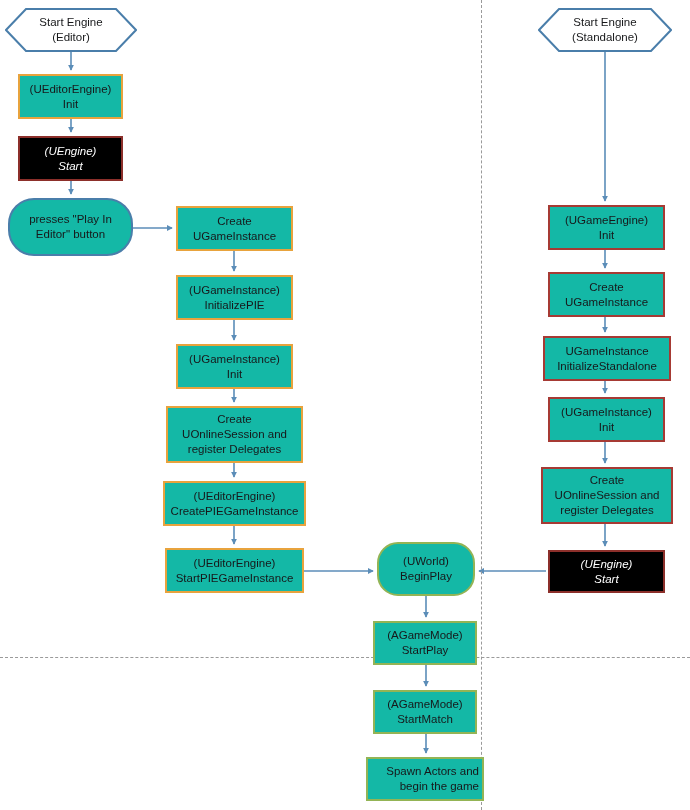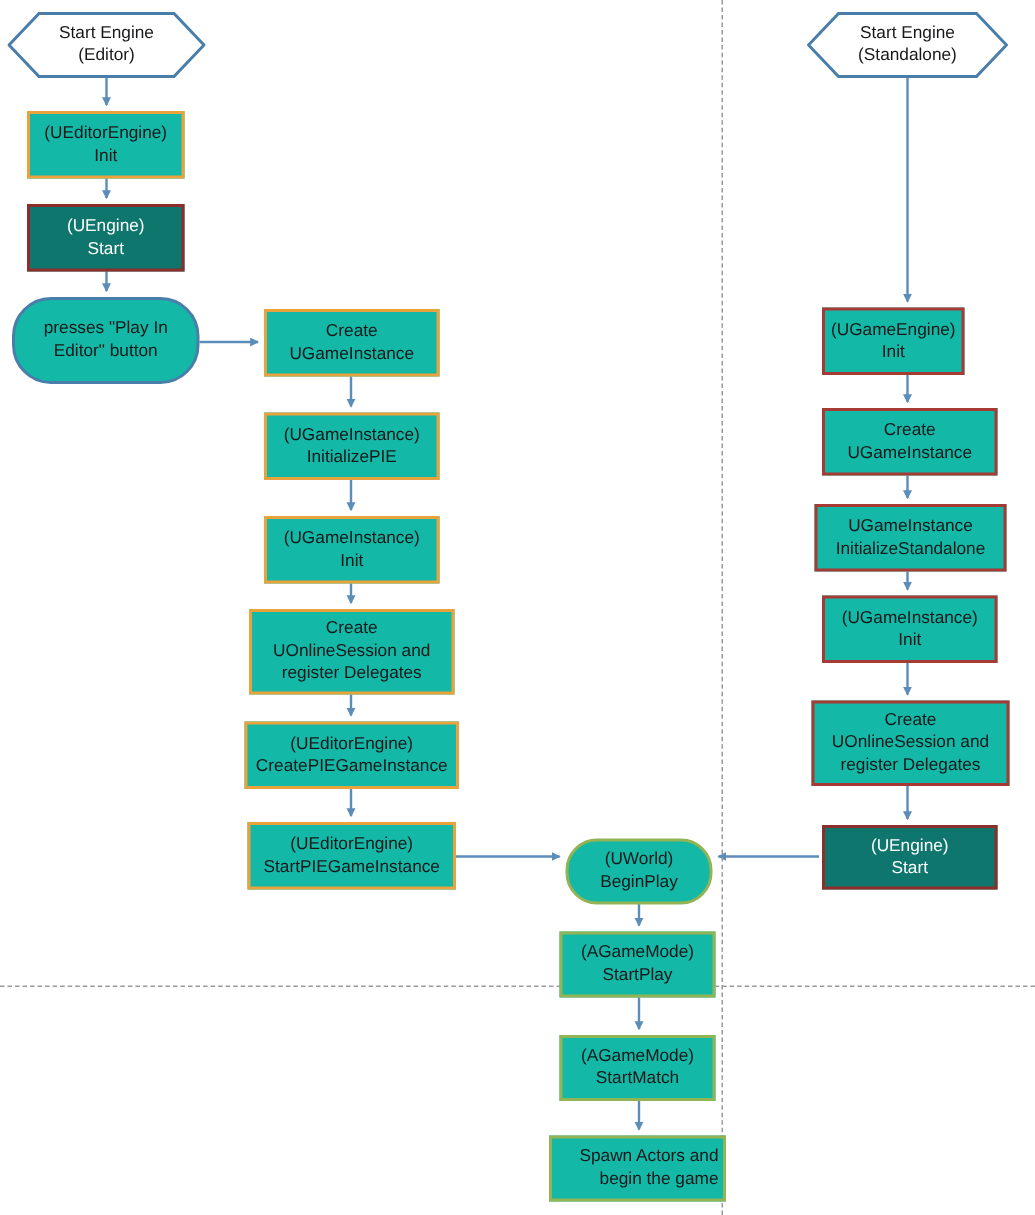--- a/index.html
+++ b/index.html
@@ -42,22 +42,23 @@
   .node .lbl { display: block; width: 100%; }
   .node.orange { border: 2px solid #E8A33D; }
   .node.red    { border: 2px solid #A63A34; }
   .node.green  { border: 2px solid #93B455; }
   .node.blue-round {
     border: 2px solid #4A7EAA;
     border-radius: 26px;
   }
   .node.filled-red {
     border: 2px solid #8C2F2A;
-    background: #0f766e;
+    background: #000000;
     color: #ffffff;
+    font-style: italic;
   }
   .node.hexagon {
     border: none;
     background: transparent;
   }
   .hexagon svg.hex-shape {
     position: absolute;
     left: 0; top: 0;
     width: 100%; height: 100%;
     z-index: 0;
@@ -157,39 +158,39 @@
     </div>
     <div class="node orange" style="left: 165px; top: 548px; width: 139px; height: 45px;">
       <span class="lbl">(UEditorEngine)<br>StartPIEGameInstance</span>
     </div>
     <div class="node hexagon" style="left: 538px; top: 8px; width: 134px; height: 44px;">
       <svg class="hex-shape" viewBox="0 0 134 44" preserveAspectRatio="none">
         <polygon points="21,1 113,1 133,22 113,43 21,43 1,22" fill="#ffffff" stroke="#4A7EAA" stroke-width="2"></polygon>
       </svg>
       <span class="lbl">Start Engine<br>(Standalone)</span>
     </div>
-    <div class="node red" style="left: 548px; top: 205px; width: 95px; height: 45px;">
+    <div class="node red" style="left: 548px; top: 205px; width: 117px; height: 45px;">
       <span class="lbl">(UGameEngine)<br>Init</span>
     </div>
     <div class="node red" style="left: 548px; top: 272px; width: 117px; height: 45px;">
       <span class="lbl">Create<br>UGameInstance</span>
     </div>
     <div class="node red" style="left: 543px; top: 336px; width: 128px; height: 45px;">
       <span class="lbl">UGameInstance<br>InitializeStandalone</span>
     </div>
     <div class="node red" style="left: 548px; top: 397px; width: 117px; height: 45px;">
       <span class="lbl">(UGameInstance)<br>Init</span>
     </div>
     <div class="node red" style="left: 541px; top: 467px; width: 132px; height: 57px;">
       <span class="lbl">Create<br>UOnlineSession and<br>register Delegates</span>
     </div>
     <div class="node filled-red" style="left: 548px; top: 550px; width: 117px; height: 43px;">
       <span class="lbl">(UEngine)<br>Start</span>
     </div>
-    <div class="node green" style="left: 377px; top: 559px; width: 98px; height: 44px; border-radius: 21px;">
+    <div class="node green" style="left: 377px; top: 542px; width: 98px; height: 54px; border-radius: 21px;">
       <span class="lbl">(UWorld)<br>BeginPlay</span>
     </div>
     <div class="node green" style="left: 373px; top: 621px; width: 104px; height: 44px;">
       <span class="lbl">(AGameMode)<br>StartPlay</span>
     </div>
     <div class="node green" style="left: 373px; top: 690px; width: 104px; height: 44px;">
       <span class="lbl">(AGameMode)<br>StartMatch</span>
     </div>
     <div class="node green" style="left: 366px; top: 757px; width: 118px; height: 44px; text-align: right;">
       <span class="lbl">Spawn Actors and<br>begin the game</span>

